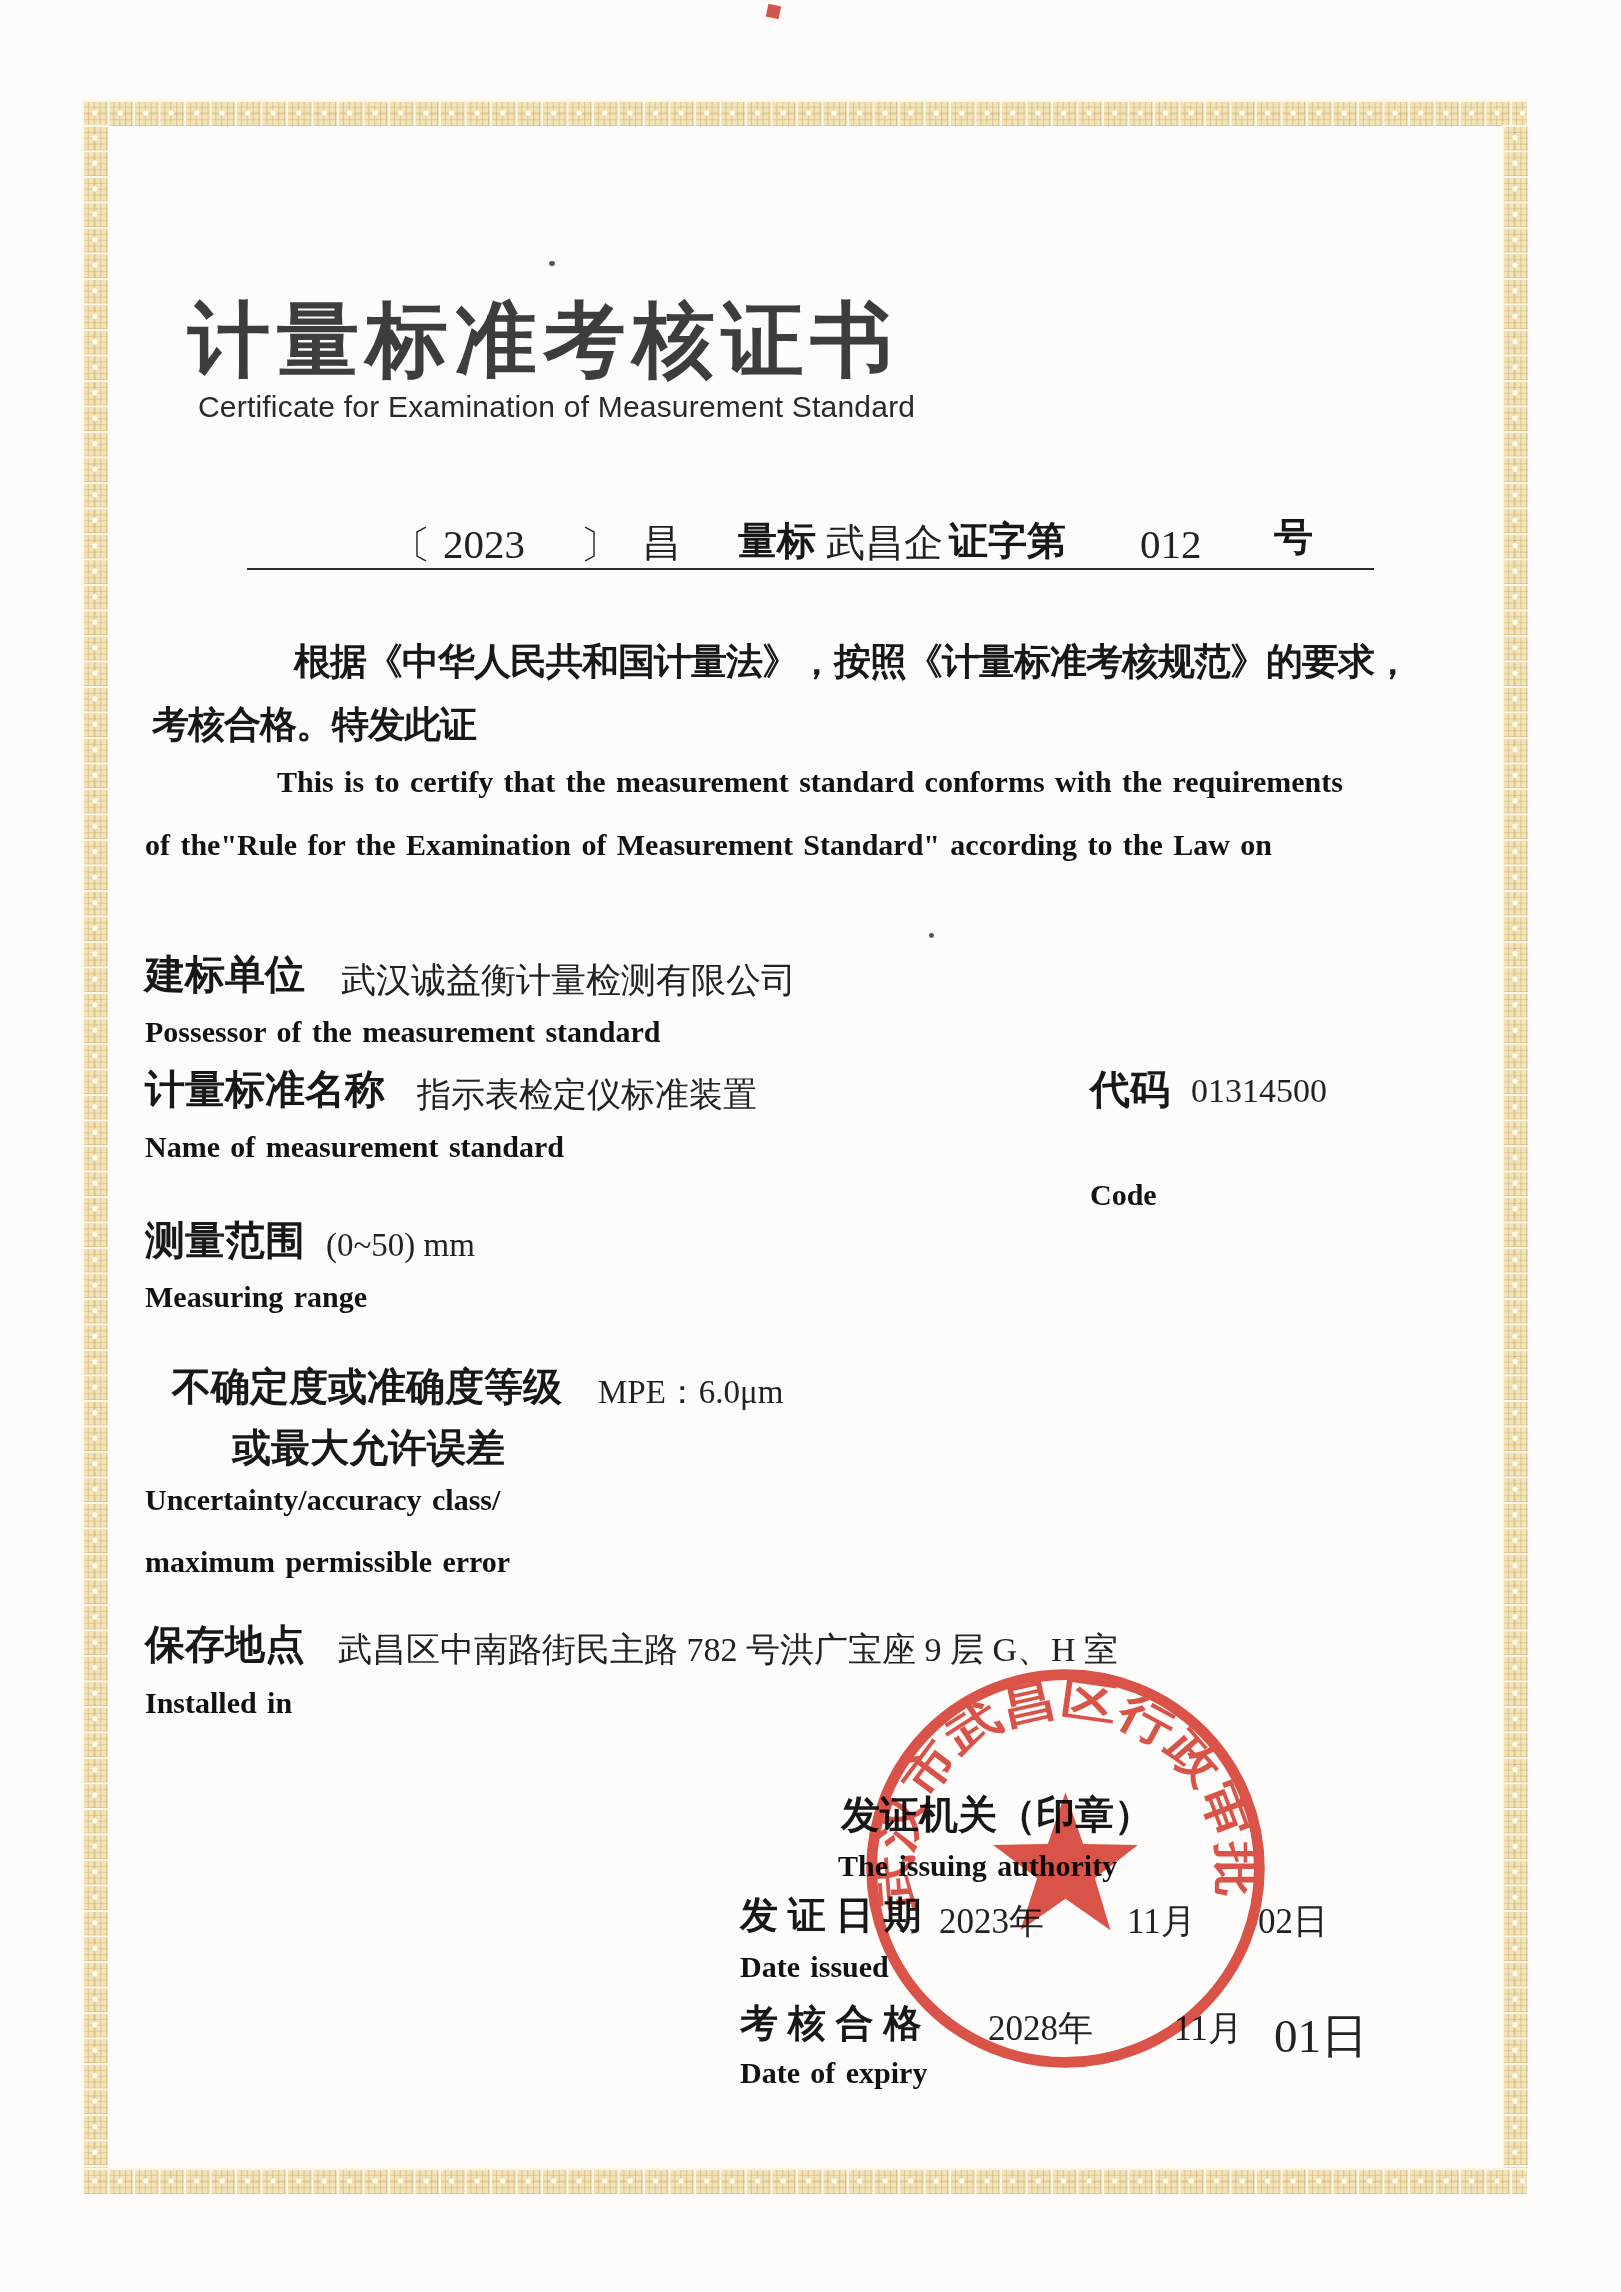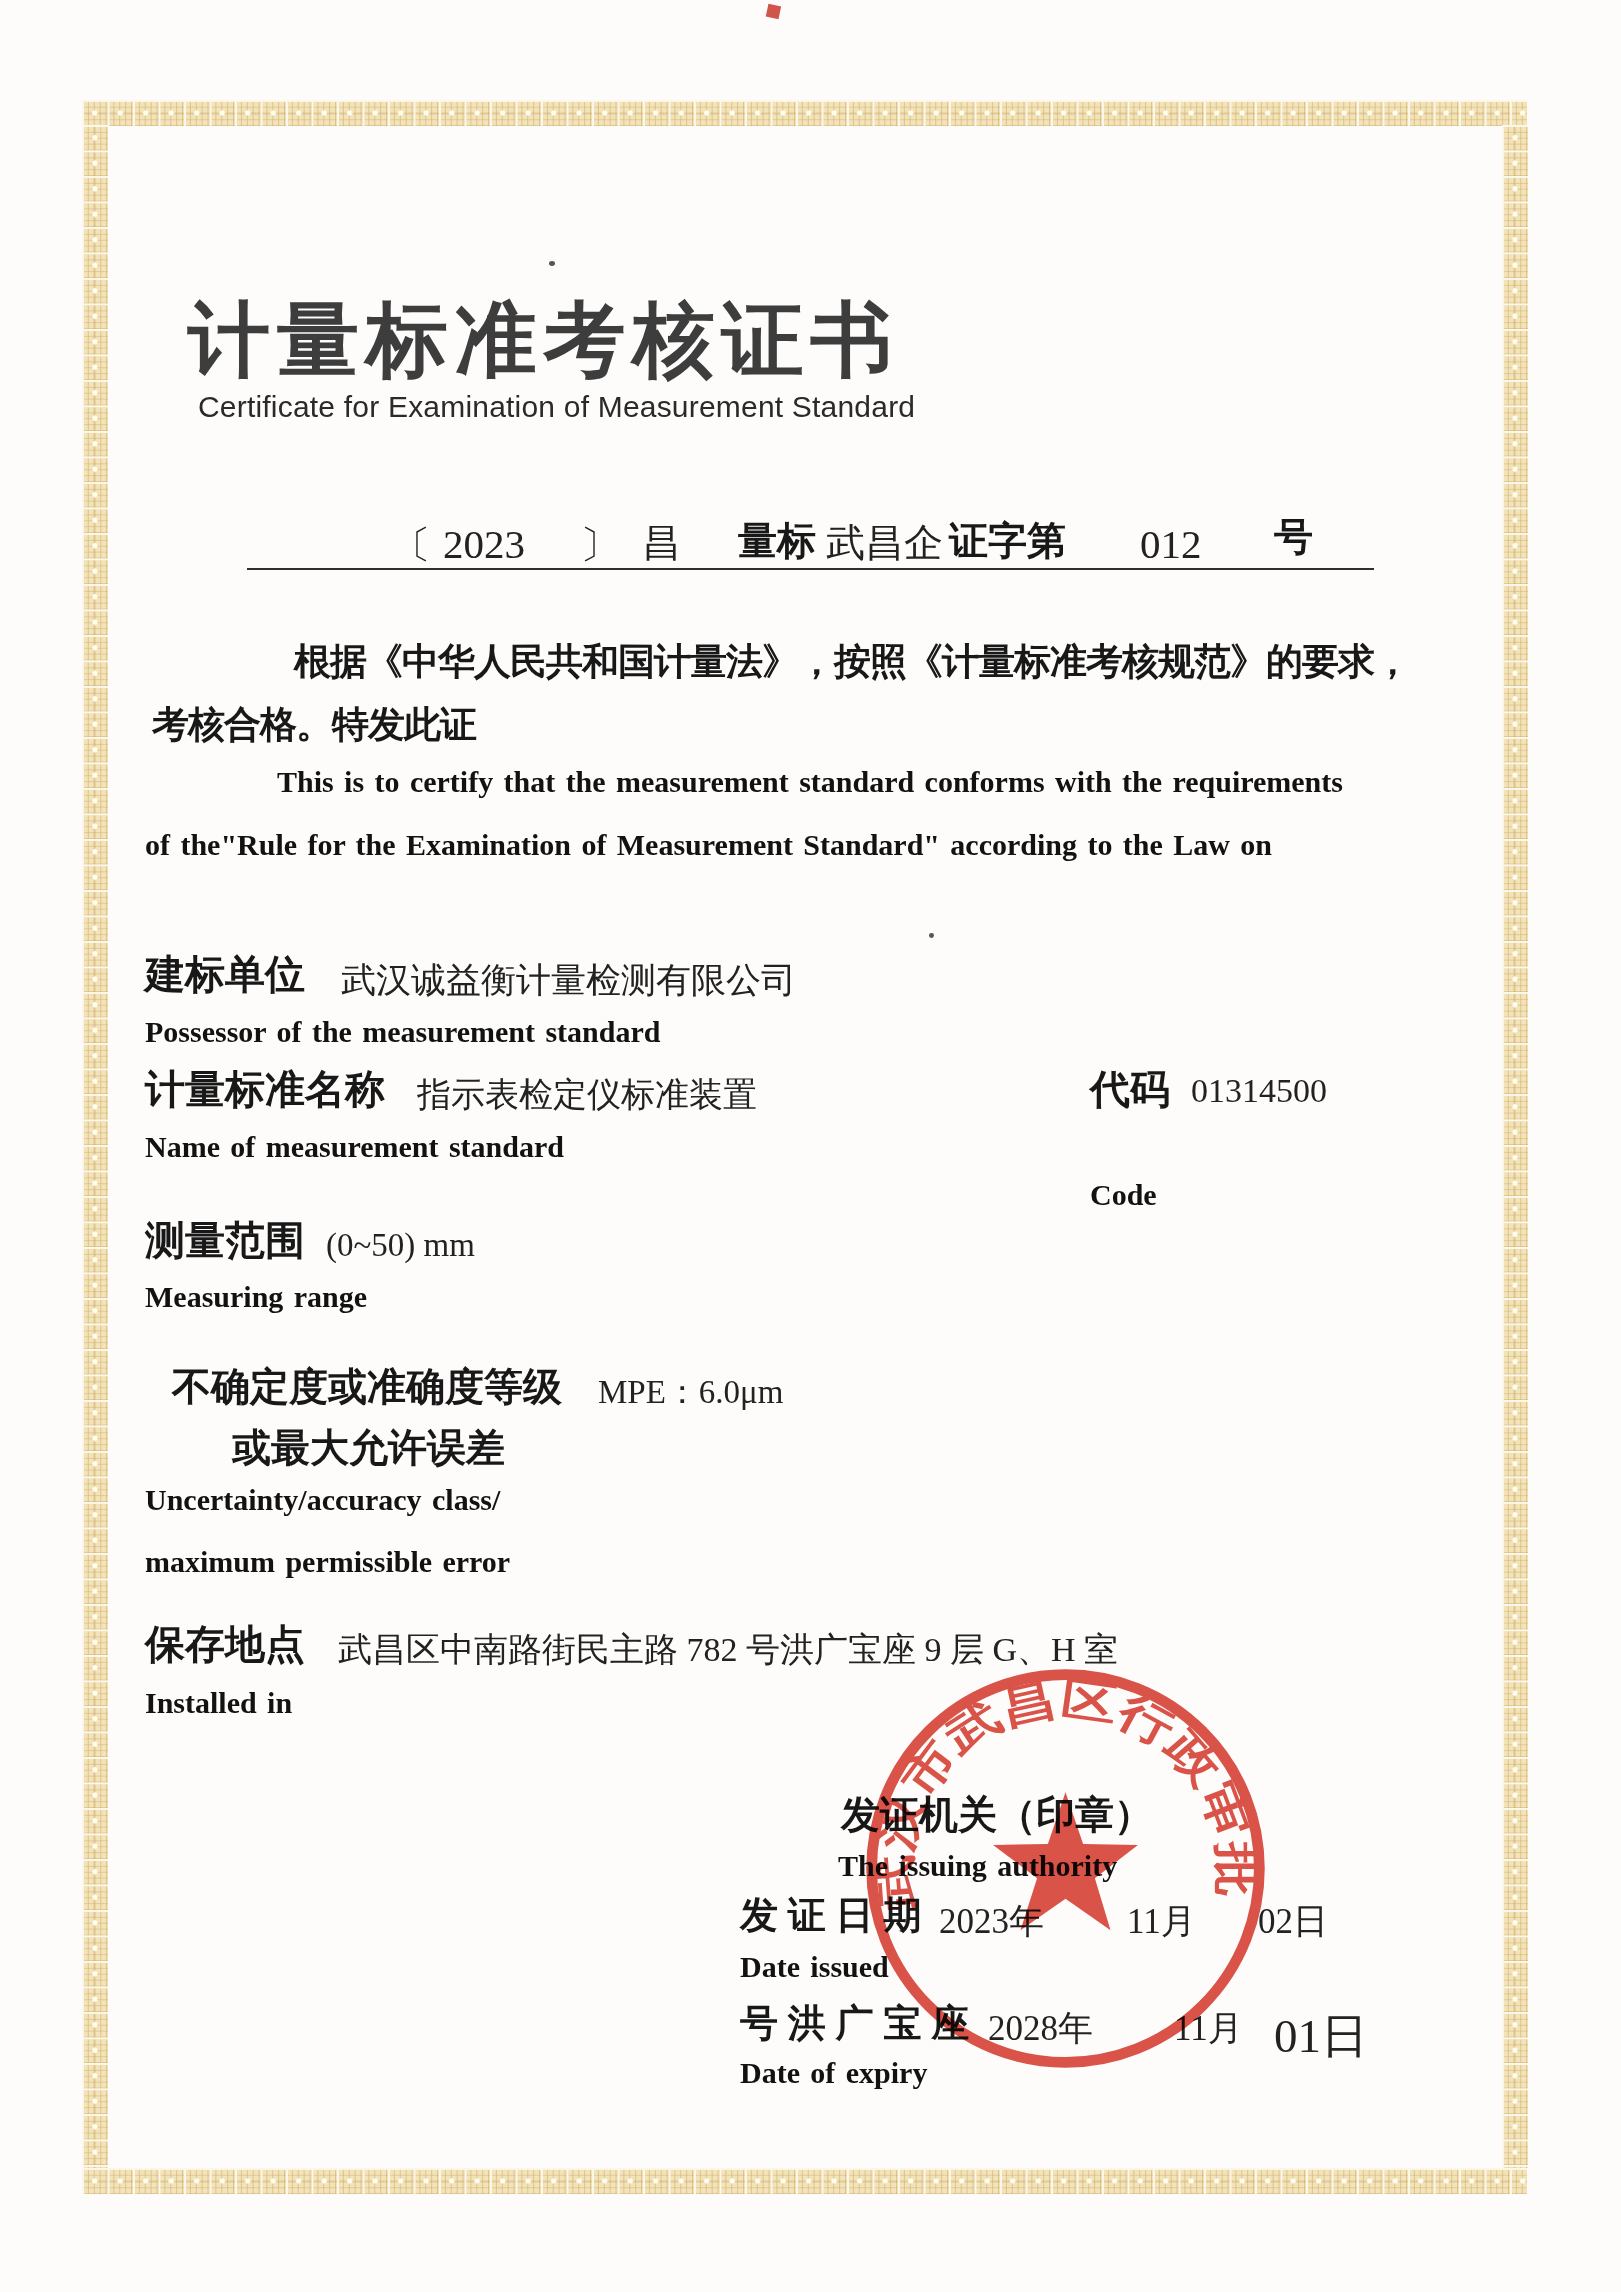--- a/index.html
+++ b/index.html
@@ -129,21 +129,21 @@
 
   <div class="abs cn-form" style="left:841px;top:1788px;font-size:39px;">发证机关（印章）</div>
   <div class="abs en" style="left:838px;top:1849px;font-size:30px;">The issuing authority</div>
 
   <div class="abs cn-form" style="left:740px;top:1890px;font-size:38px;letter-spacing:9.8px;">发证日期</div>
   <div class="abs cn-fill" style="left:939px;top:1898px;font-size:35px;">2023年</div>
   <div class="abs cn-fill" style="left:1127px;top:1898px;font-size:35px;">11月</div>
   <div class="abs cn-fill" style="left:1258px;top:1898px;font-size:35px;">02日</div>
   <div class="abs en" style="left:740px;top:1950px;font-size:30px;">Date issued</div>
 
-  <div class="abs cn-form" style="left:740px;top:1998px;font-size:38px;letter-spacing:9.8px;">号洪广宝座</div>
+  <div class="abs cn-form" style="left:740px;top:1998px;font-size:38px;letter-spacing:9.8px;">考核合格</div>
   <div class="abs cn-fill" style="left:988px;top:2005px;font-size:35px;">2028年</div>
   <div class="abs cn-fill" style="left:1174px;top:2005px;font-size:35px;">11月</div>
   <div class="abs cn-fill" style="left:1274px;top:2005px;font-size:47px;">01日</div>
   <div class="abs en" style="left:740px;top:2056px;font-size:30px;">Date of expiry</div>
 
   <svg class="stamp" style="left:855px;top:1658px;" width="421" height="421" viewBox="0 0 430 430">
     <circle cx="215" cy="215" r="198" fill="none" stroke-width="11" stroke="#d63c2f"></circle>
     <polygon points="215,137 233,190 289,191 245,225 261,278 215,246 169,278 186,225 141,191 197,190" fill="#d63c2f"></polygon>
     <path id="sealTextArc" d="M 62 256 A 158 158 0 1 1 368 256" fill="none"></path>
     <text font-size="46" font-weight="bold" font-family="Liberation Sans, sans-serif" fill="#d63c2f">

